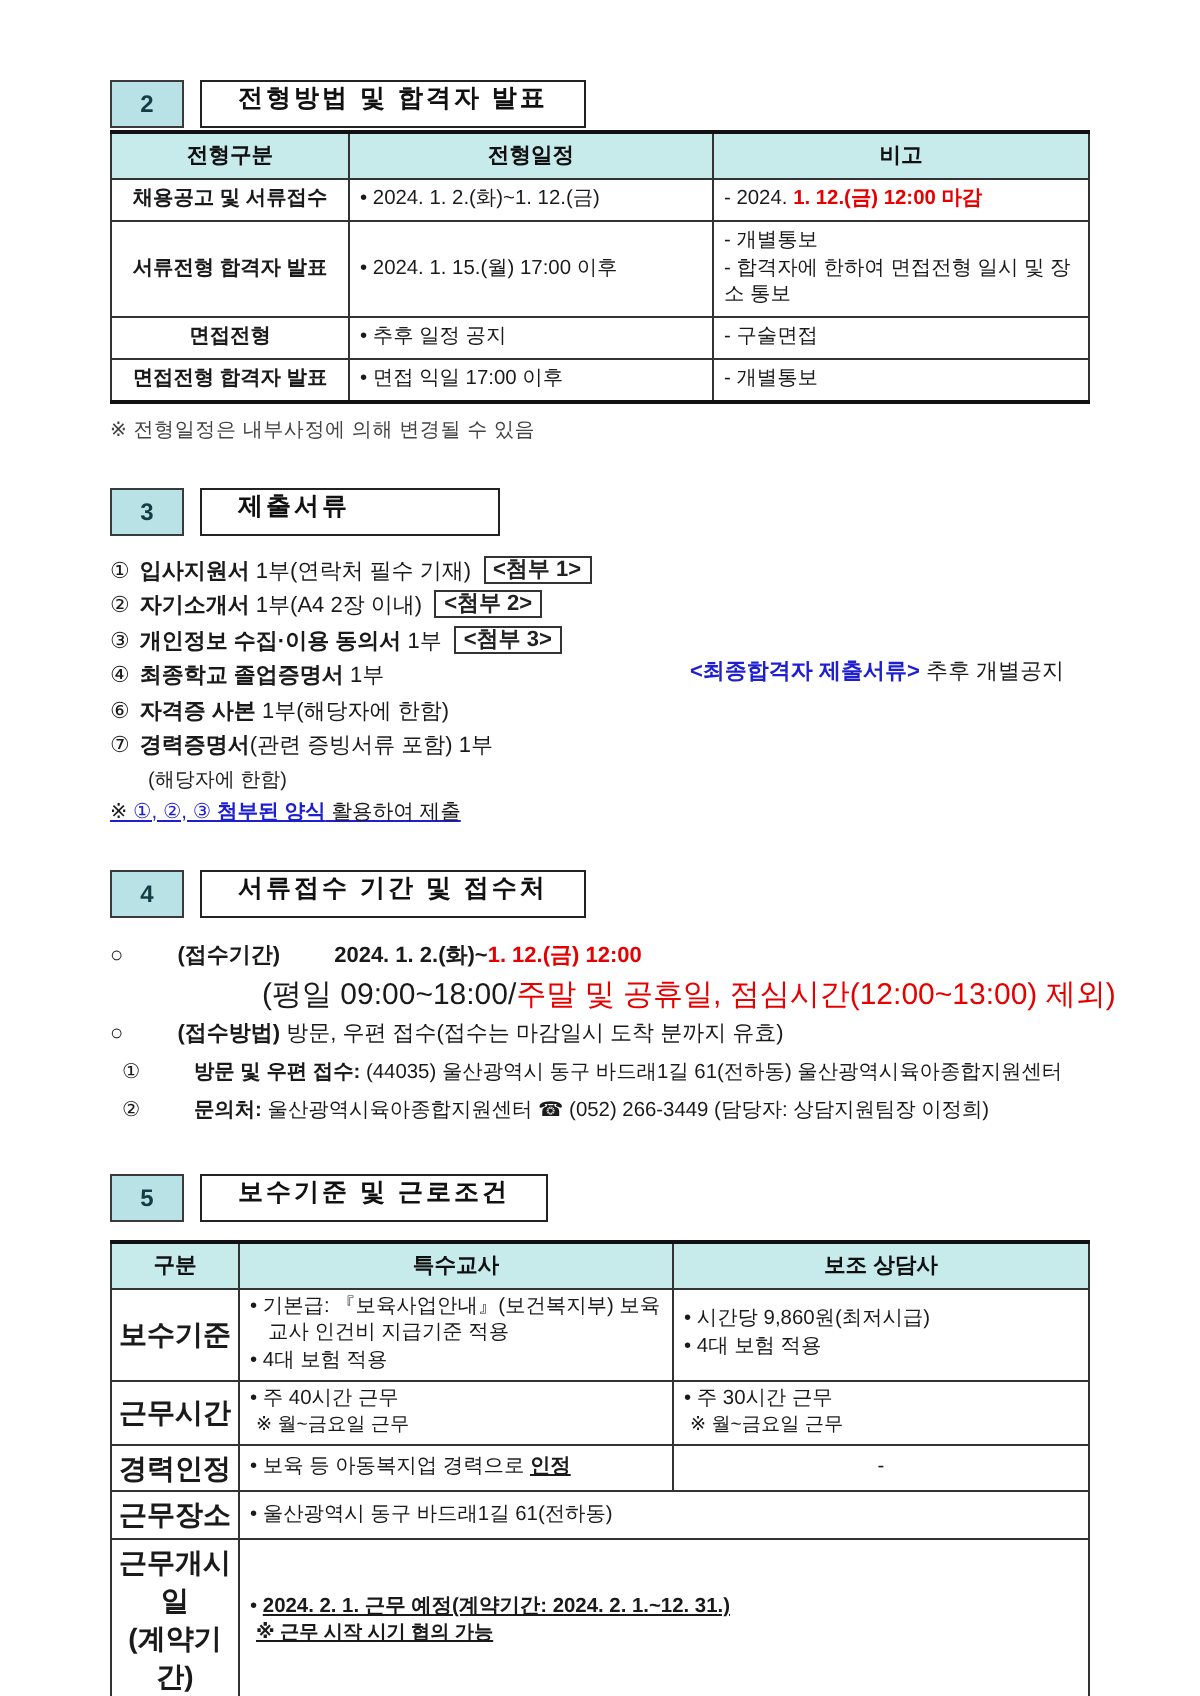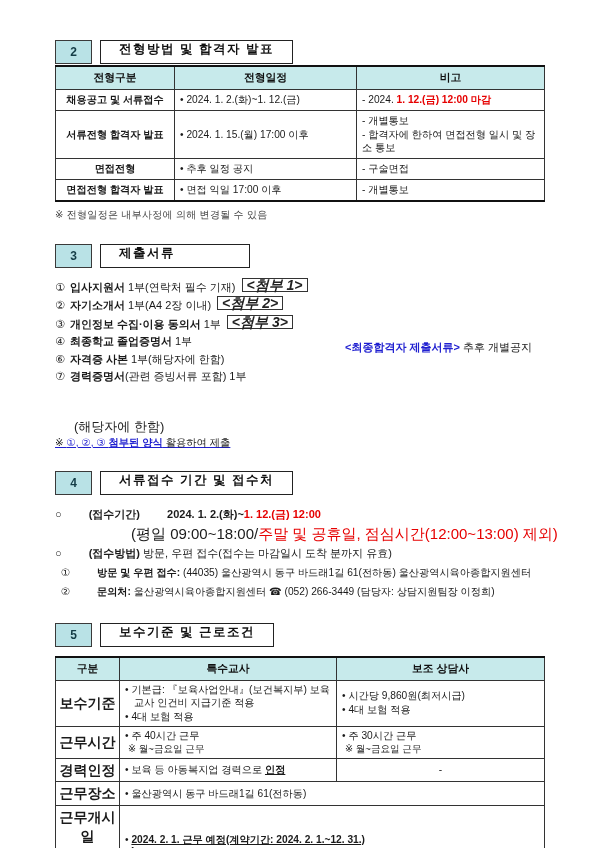--- a/index.html
+++ b/index.html
@@ -40,26 +40,26 @@
   .blue  { color:#1f1fd0; }
 
   .footnote { font-size:10px; color:#444; margin-top:6px; letter-spacing:0.3px; }
 
   
   .s3-wrap { position:relative; margin-top:10px; }
   .doc-item { font-size:11px; line-height:17.5px; white-space:nowrap; }
   .doc-item .cnum { margin-right:5px; }
   .doc-item .iname { font-weight:bold; }
   .attach-tag {
-    display:inline-block; border:1.3px solid #333; font-size:14px; font-weight:bold;
-    padding:0 4px; margin-left:6px; line-height:12px; vertical-align:1px; color:#222;font-style:italic;
-  }
-  .item-cont { font-size:13px; line-height:15px; padding-left:19px; color:#222;margin-top:33px; }
+    display:inline-block; border:1.3px solid #333; font-size:11px; font-weight:bold;
+    padding:0 4px; margin-left:6px; line-height:12px; vertical-align:1px; color:#222;
+  }
+  .item-cont { font-size:10px; line-height:15px; padding-left:19px; color:#222; }
   .form-note { font-size:10.3px; line-height:17px; text-decoration:underline; text-decoration-color:#1f1fd0; }
-  .side-note { position:absolute; left:290px; top:62px; font-size:11px; white-space:nowrap; }
+  .side-note { position:absolute; left:290px; top:50px; font-size:11px; white-space:nowrap; }
 
   
   .s4-line { font-size:11px; line-height:20px; white-space:nowrap; }
   .s4-sub  { font-size:15px; line-height:19px; padding-left:76px; white-space:nowrap; }
   .s4-small{ font-size:10.2px; line-height:19px; padding-left:6px; white-space:nowrap; }
   .lbl-b { font-weight:bold;margin-left:24px; }
 
   
   .t5 td.lbl { font-weight:bold; text-align:center; padding:2px 1px; font-size:14px; }
   .t5 td.body-cell { padding:2px 5px; }

